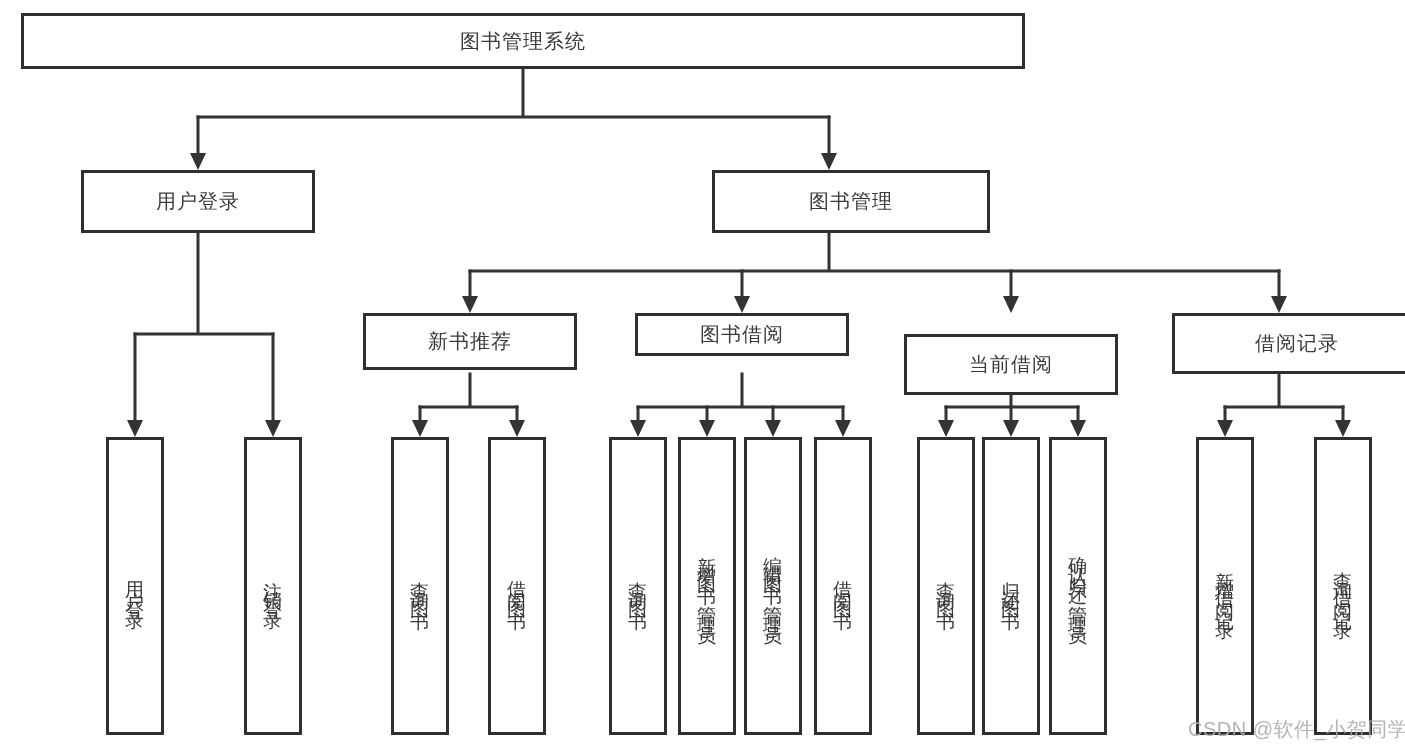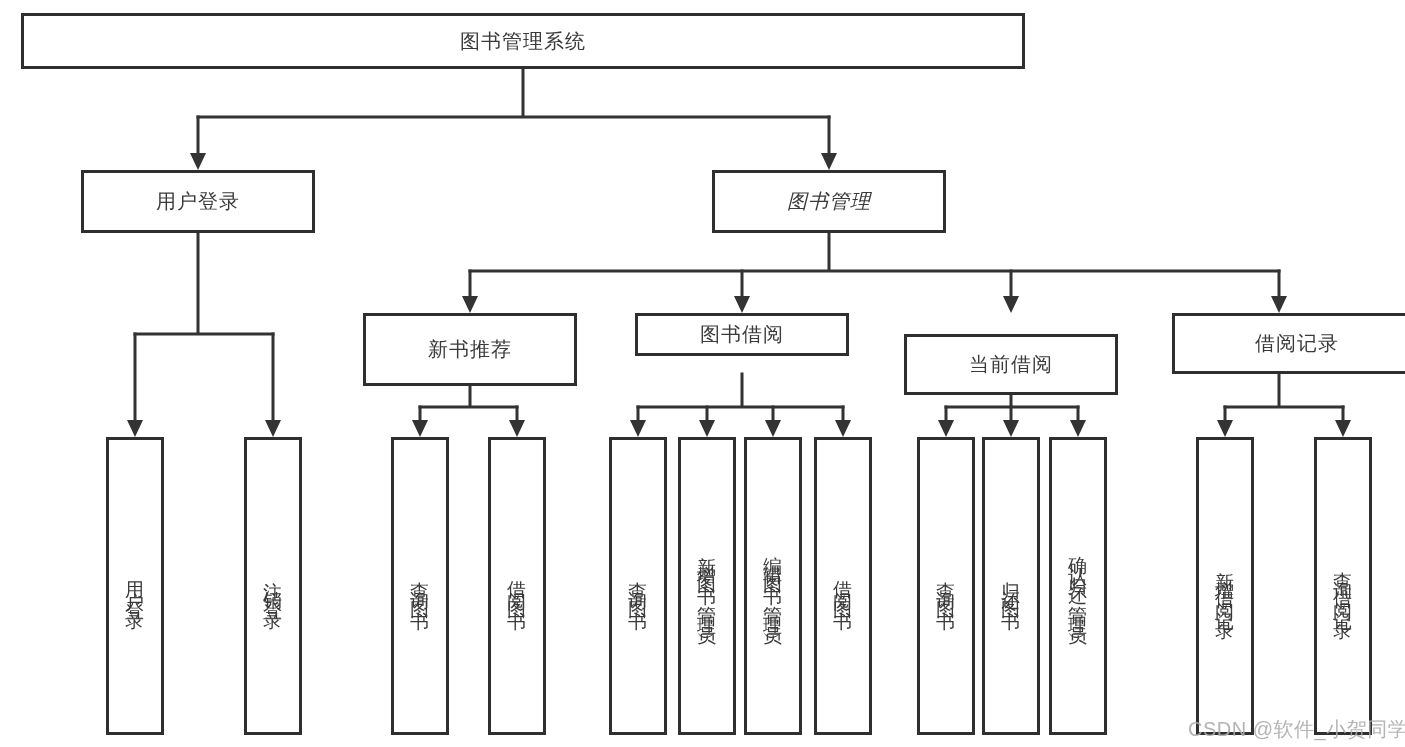--- a/index.html
+++ b/index.html
@@ -87,25 +87,25 @@
     </g>
   </svg>
 
   <div class="box hbox" style="left:21px; top:13px; width:1004px; height:56px;text-align:center;">
     <span>图书管理系统</span>
   </div>
 
   <div class="box hbox" style="left:81px; top:170px; width:234px; height:63px;">
     <span>用户登录</span>
   </div>
-  <div class="box hbox" style="left:712px; top:170px; width:234px; height:63px;font-style:italic;">
+  <div class="box hbox" style="left:712px; top:170px; width:278px; height:63px;">
     <span>图书管理</span>
   </div>
 
-  <div class="box hbox" style="left:363px; top:313px; width:214px; height:73px;">
+  <div class="box hbox" style="left:363px; top:313px; width:214px; height:57px;">
     <span>新书推荐</span>
   </div>
   <div class="box hbox" style="left:635px; top:313px; width:214px; height:43px;">
     <span>图书借阅</span>
   </div>
   <div class="box hbox" style="left:904px; top:313px; width:214px; height:61px;margin-top:21px;">
     <span>当前借阅</span>
   </div>
   <div class="box hbox" style="left:1172px; top:313px; width:250px; height:61px;">
     <span>借阅记录</span>

